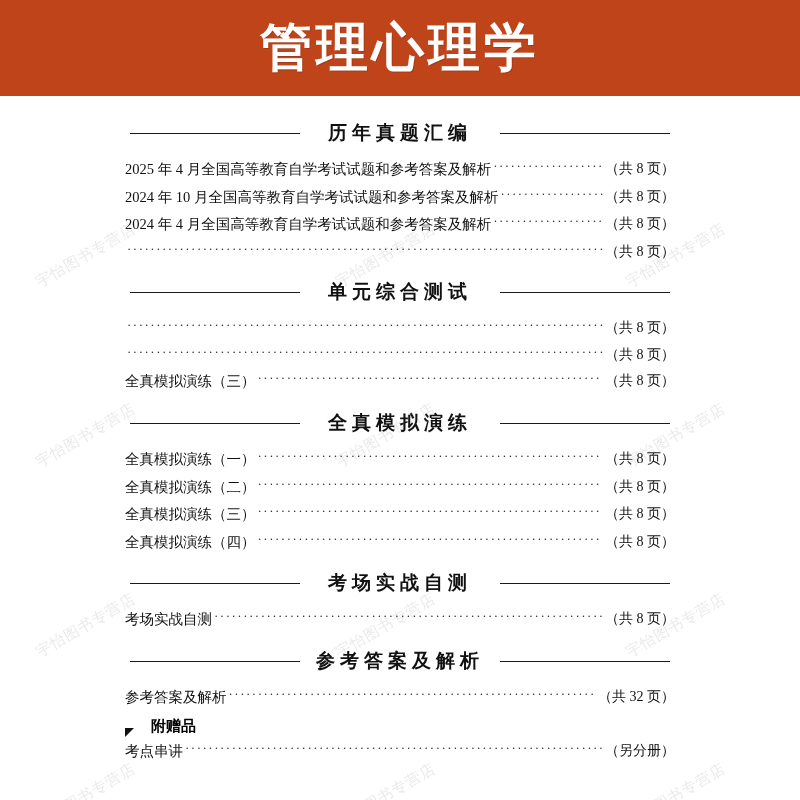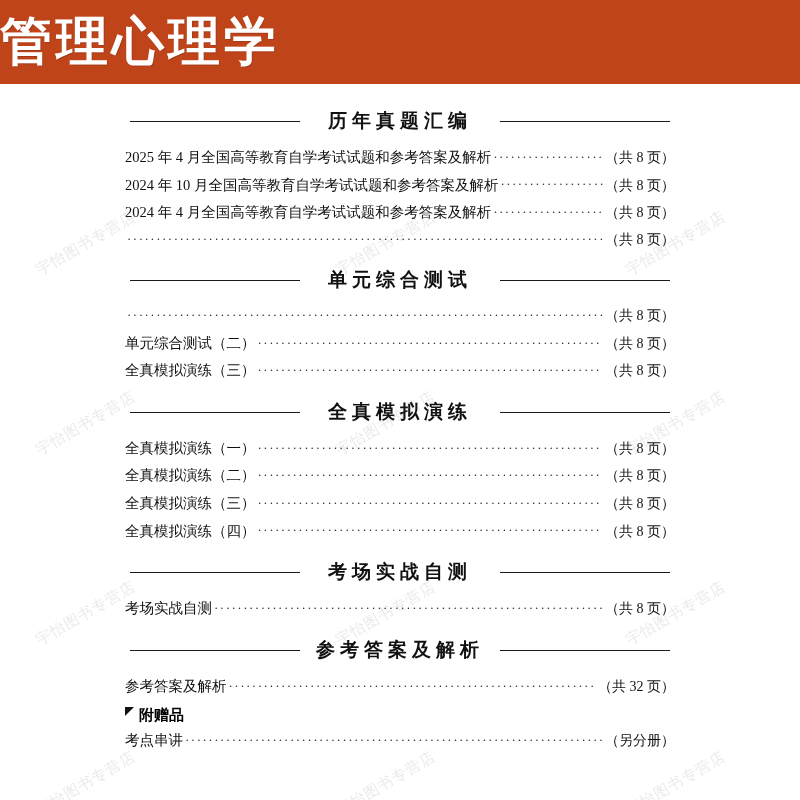--- a/index.html
+++ b/index.html
@@ -10,24 +10,25 @@
     width: 800px;
     height: 800px;
     background: #ffffff;
     font-family: "Liberation Serif", "DejaVu Serif", serif;
     overflow: hidden;
     position: relative;
   }
 
   
   .banner {
-    height: 84px;
+    height: 96px;
     background: #c0441a;
     display: flex;
     align-items: center;
+    justify-content: center;
     position: relative;
   }
   .banner-title {
     color: #ffffff;
     font-size: 52px;
     font-weight: bold;
     letter-spacing: 4px;
     font-family: "DejaVu Sans", "Liberation Sans", sans-serif;
     text-shadow: 1px 1px 0 rgba(0,0,0,0.15);
   }
@@ -66,21 +67,21 @@
     letter-spacing: 5px;
     color: #111111;
   }
 
   
   .toc-list {
     padding: 0 125px 0 125px;
   }
   .toc-row {
     display: flex;
-    align-items: flex-end;
+    align-items: flex-start;
     font-size: 14.5px;
     color: #111111;
     line-height: 1.9;
     white-space: nowrap;
   }
   .toc-row .label {
     flex: 0 0 auto;
   }
   .toc-row .dots {
     flex: 1 1 auto;
@@ -99,21 +100,22 @@
   }
 
   
   .sub-item {
     padding: 0 125px;
     font-size: 15px;
     font-weight: bold;
     margin-top: 6px;
     margin-bottom: 2px;
     display: flex;
-    align-items: flex-start;
+    align-items: flex-end;
+    gap: 12px;
   }
   .sub-item .flag {
     display: inline-block;
     width: 0;
     height: 0;
     border-left: 9px solid #111111;
     border-bottom: 9px solid transparent;
     margin-right: 5px;
     position: relative;
     top: 1px;
@@ -162,21 +164,20 @@
           <span class="pages">（共 8 页）</span>
         </div>
       </div>
       <div class="section-head"><span class="rule left"></span><span class="rule right"></span><span class="txt">单元综合测试</span></div>
       <div class="toc-list">
         <div class="toc-row">
           <span class="dots">································································································································································</span>
           <span class="pages">（共 8 页）</span>
         </div>
         <div class="toc-row">
-          <span class="label">单元综合测试（二）</span>
           <span class="dots">································································································································································</span>
           <span class="pages">（共 8 页）</span>
         </div>
         <div class="toc-row">
           <span class="label">全真模拟演练（三）</span>
           <span class="dots">································································································································································</span>
           <span class="pages">（共 8 页）</span>
         </div>
       </div>
       <div class="section-head"><span class="rule left"></span><span class="rule right"></span><span class="txt">全真模拟演练</span></div>

